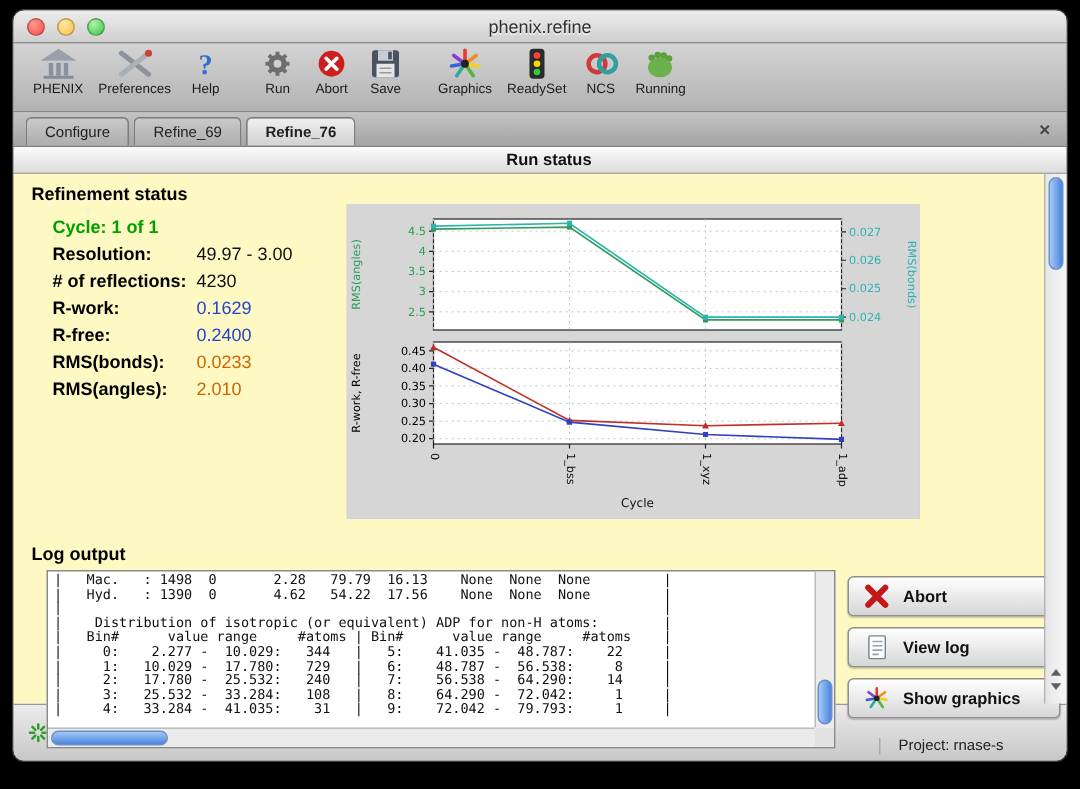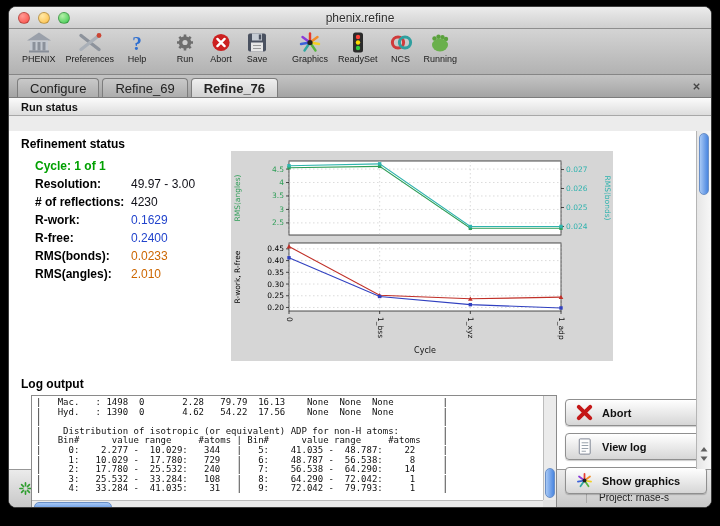--- a/index.html
+++ b/index.html
@@ -23,32 +23,32 @@
   .toolbar { flex:0 0 46px; background:linear-gradient(#d4d4d4,#b2b2b2); border-bottom:1px solid #868686;
              display:flex; align-items:flex-start; padding:2px 8px 0 8px; }
   .tool { display:flex; flex-direction:column; align-items:center; padding:0 5px; cursor:default; }
   .tool.gap { margin-left:12px; }
   .tool-icon svg { width:26px; height:23px; display:block; }
   .tool-label { font-size:9px; color:#1c1c1c; margin-top:0px; white-space:nowrap; }
 
   
   .tabbar { flex:0 0 23px; background:linear-gradient(#c4c4c4,#a4a4a4); border-bottom:1px solid #7c7c7c;
             display:flex; align-items:flex-end; padding:0 8px; position:relative; }
-  .tab { height:19px; padding:0 12px; display:flex; align-items:center; font-size:13px; color:#222;
+  .tab { height:19px; padding:0 12px; display:flex; align-items:center; font-size:10px; color:#222;
          background:linear-gradient(#c9c9c9,#adadad); border:1px solid #7d7d7d; border-bottom:none;
          border-radius:4px 4px 0 0; margin-right:3px; }
   .tab.active { background:linear-gradient(#efefef,#d2d2d2); font-weight:bold; }
   .tab-close { position:absolute; right:9px; top:5px; width:12px; height:12px; display:flex; align-items:center; justify-content:center; }
 
   
   .runheader { flex:0 0 18px; background:linear-gradient(#fbfbfb,#dddddd); border-bottom:1px solid #a8a8a8;
-               display:flex; align-items:center; padding-left:12px; font-size:11px; font-weight:bold; color:#111; }
-
-  
-  .content { flex:1; position:relative; background:#ffffff;margin-top:15px; }
+               display:flex; align-items:center; padding-left:12px; font-size:11px; font-weight:bold; color:#111;justify-content:center; }
+
+  
+  .content { flex:1; position:relative; background:#fef9c3; }
   .section-title { position:absolute; font-size:12px; font-weight:bold; color:#000; }
   .refine-title { left:12px; top:6px; }
   .log-title { left:12px; top:246px; }
 
   .stats { position:absolute; left:26px; top:26px; width:196px; font-size:12px; }
   .stat-row { display:flex; align-items:center; height:18px; }
   .stat-label { font-weight:bold; width:96px; color:#000; }
   .stat-value.v-plain { color:#101018; }
   .stat-value.v-blue { color:#2244cc; }
   .stat-value.v-orange { color:#cc6600; }

